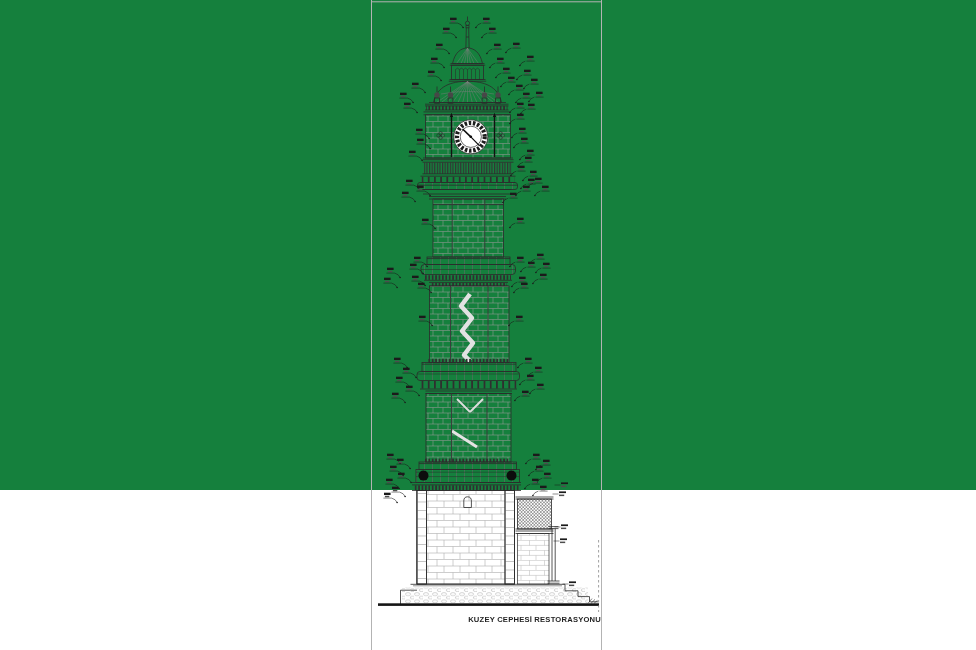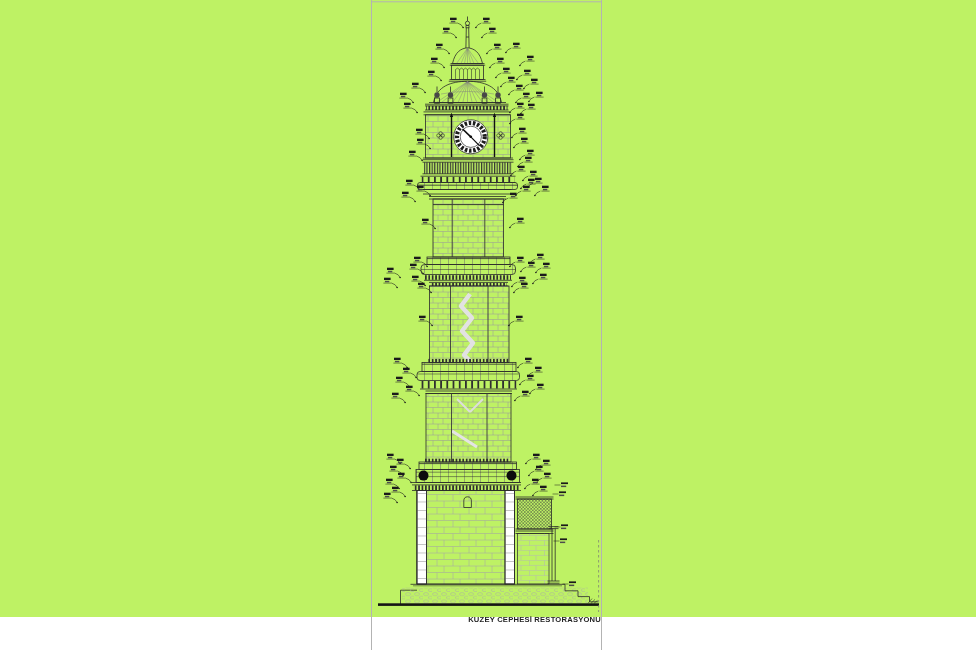--- a/index.html
+++ b/index.html
@@ -1,17 +1,17 @@
 <!DOCTYPE html>
 <html><head>
 <meta charset="utf-8">
 <style>
   html,body{margin:0;padding:0;background:#ffffff;}
   body{width:976px;height:650px;overflow:hidden;font-family:"Liberation Sans",sans-serif;}
-  .stage{position:relative;width:976px;height:617px;background:#bef264;}
+  .stage{position:relative;width:976px;height:490px;background:#15803d;}
   .stage svg{position:absolute;left:0;top:0;display:block;}
   .sheet-title{
     position:absolute;
     top:615px;
     right:375px;
     font-size:7.6px;
     font-weight:700;
     letter-spacing:0.22px;
     color:#1f1f1f;
     white-space:nowrap;

